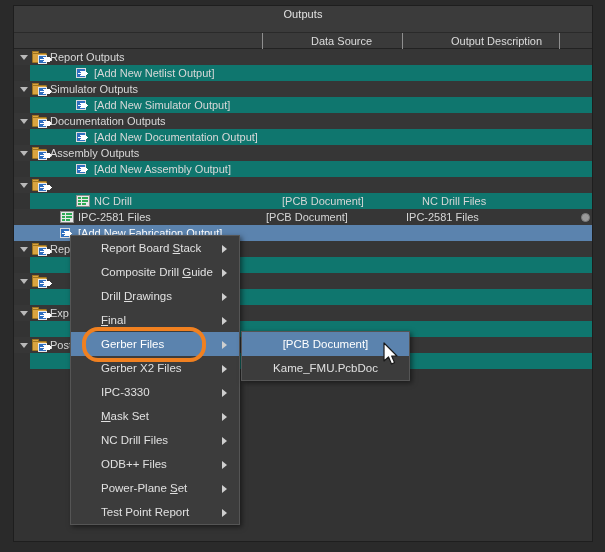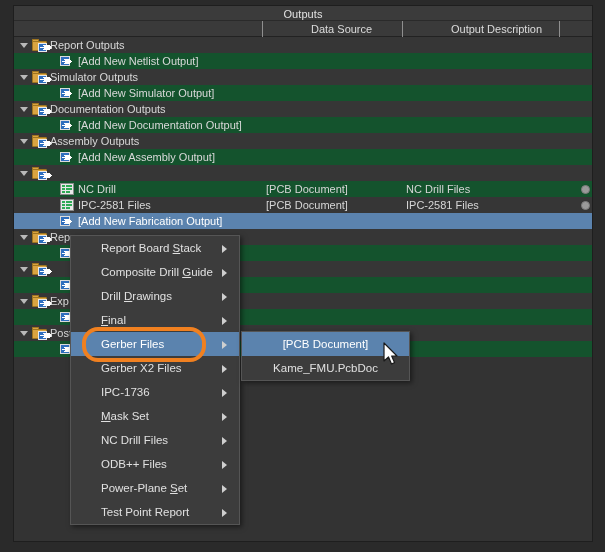--- a/index.html
+++ b/index.html
@@ -13,21 +13,21 @@
 
   
   .panel {
     position: absolute;
     left: 13px; top: 5px;
     width: 580px; height: 537px;
     background: #333333;
     border: 1px solid #1e1e1e;
   }
   .panel-title {
-    height: 15px;
+    height: 27px;
     background: #3b3b3b;
     border-bottom: 1px solid #2a2a2a;
     color: #e2e2e2;
     font-size: 11px;
     line-height: 17px;
     text-align: center;
     letter-spacing: .1px;
   }
 
   
@@ -46,21 +46,21 @@
   }
   .col-header .ch.sep { border-left: 1px solid #8f8f8f; padding-left: 48px; }
 
   
   .grid { position: relative; height: 486px; background: #333; overflow: hidden; }
   .row {
     position: absolute; left: 0; right: 0; height: 16px;
     font-size: 11px; color: #d8d8d8;
   }
   .row.odd  { background: #363636; }
-  .row.even { background: #14532d; }
+  .row.even { background: #0f766e; margin-left: 16px; }
   .row.sel  { background: #5b83ae; color: #ffffff; }
 
   .cell-name { position: absolute; left: 0; top: 0; height: 16px; line-height: 16px; white-space: nowrap; }
   .cell-ds   { position: absolute; left: 252px; top: 0; height: 16px; line-height: 16px; white-space: nowrap; color: #d6d6d6; }
   .cell-od   { position: absolute; left: 392px; top: 0; height: 16px; line-height: 16px; white-space: nowrap; color: #d6d6d6; }
   .cell-en   { position: absolute; left: 549px; top: 0; height: 16px; width: 30px; }
 
   .en-dot {
     position: absolute; left: 18px; top: 4px;
     width: 9px; height: 9px; border-radius: 50%;
@@ -371,21 +371,21 @@
       </div>
   </div>
 
   <div class="menu" id="context-menu" style="left:70px; top:235px; width:170px;">
       <div class="menu-item"><span>Report Board <u>S</u>tack</span><span class="menu-arrow"></span></div>
       <div class="menu-item"><span>Composite Drill <u>G</u>uide</span><span class="menu-arrow"></span></div>
       <div class="menu-item"><span>Drill <u>D</u>rawings</span><span class="menu-arrow"></span></div>
       <div class="menu-item"><span><u>F</u>inal</span><span class="menu-arrow"></span></div>
       <div class="menu-item hl"><span>Gerber Files</span><span class="menu-arrow"></span></div>
       <div class="menu-item"><span>Gerber X2 Files</span><span class="menu-arrow"></span></div>
-      <div class="menu-item"><span>IPC-1736</span><span class="menu-arrow"></span></div>
+      <div class="menu-item"><span>IPC-3330</span><span class="menu-arrow"></span></div>
       <div class="menu-item"><span><u>M</u>ask Set</span><span class="menu-arrow"></span></div>
       <div class="menu-item"><span>NC Drill Files</span><span class="menu-arrow"></span></div>
       <div class="menu-item"><span>ODB++ Files</span><span class="menu-arrow"></span></div>
       <div class="menu-item"><span>Power-Plane <u>S</u>et</span><span class="menu-arrow"></span></div>
       <div class="menu-item"><span>Test Point Report</span><span class="menu-arrow"></span></div>
     </div>
 
   <div class="menu submenu" id="sub-menu" style="left:241px; top:331px; width:169px;">
       <div class="menu-item hl"><span>[PCB Document]</span></div>
       <div class="menu-item"><span>Kame_FMU.PcbDoc</span></div>

